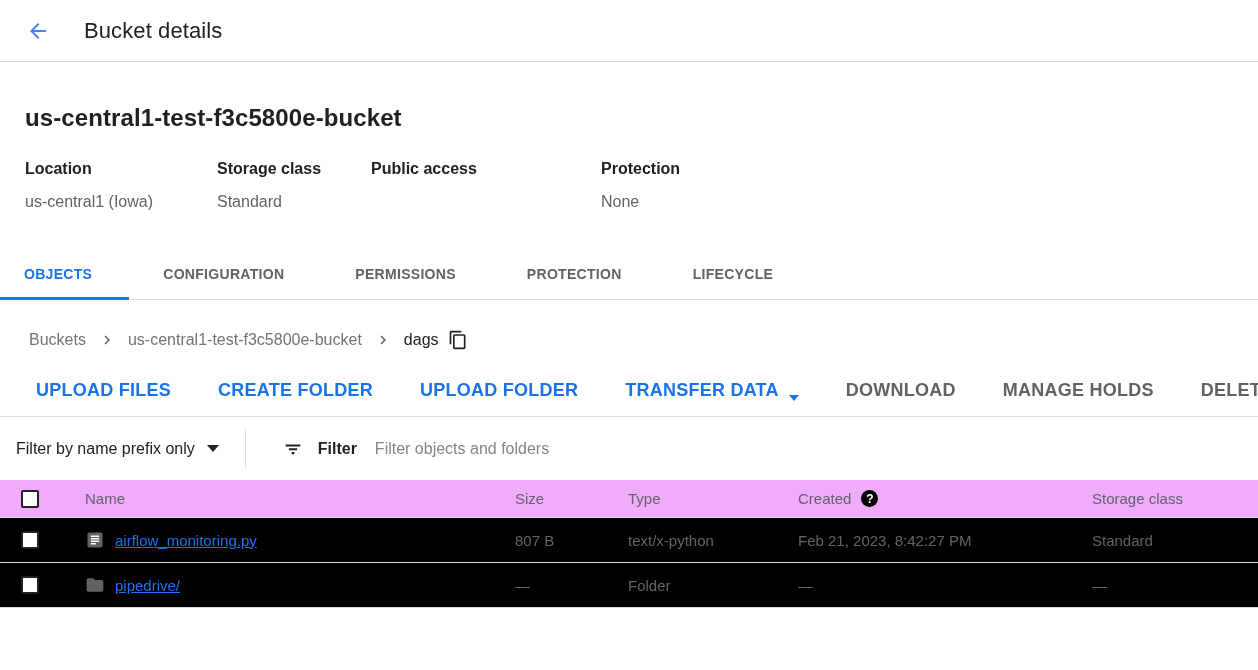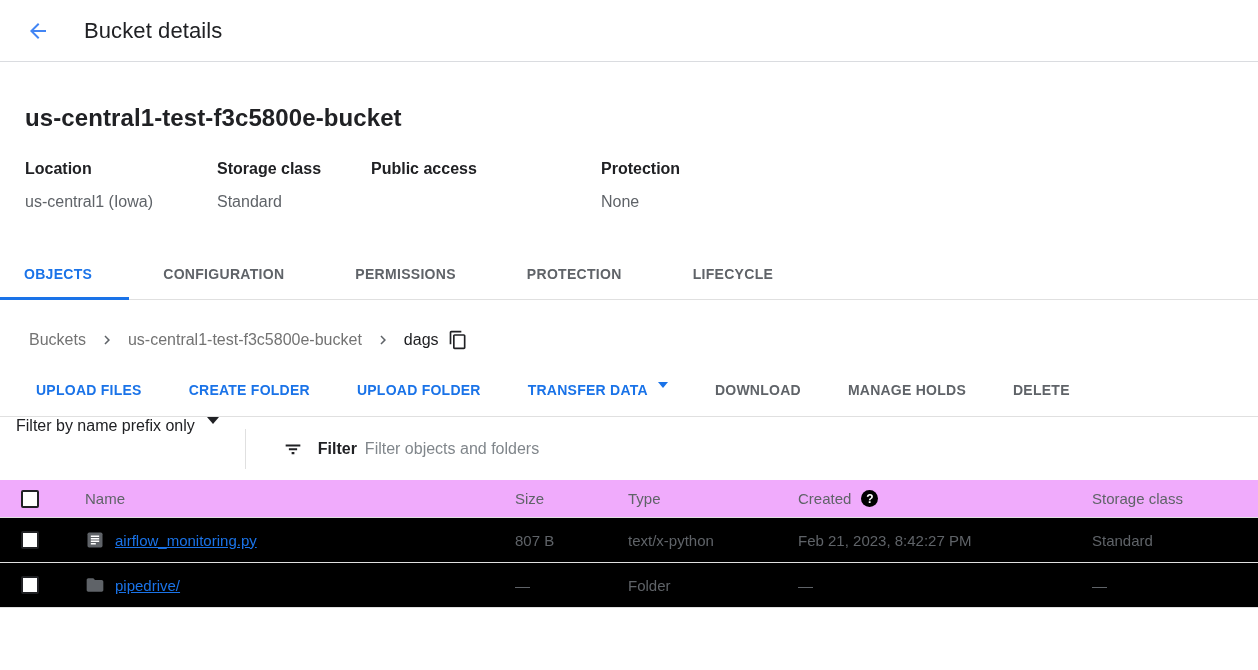--- a/index.html
+++ b/index.html
@@ -82,60 +82,60 @@
   .copy-btn { margin-left: 9px; cursor: pointer; display: flex; align-items: center; }
 
   
   .action-bar {
     display: flex; align-items: center;
     height: 52px;
     padding-left: 24px;
     white-space: nowrap; overflow: hidden;
   }
   .action-btn {
-    font-size: 14px; font-weight: 700; letter-spacing: 0.25px;
+    font-size: 18px; font-weight: 700; letter-spacing: 0.25px;
     padding: 8px 12px; margin-right: 23px;
     cursor: pointer; border-radius: 4px;
-    display: flex; align-items: flex-start;
+    display: flex; align-items: flex-end;
   }
   .action-btn.primary { color: #1a73e8; }
   .action-btn.disabled { color: #5f6368; cursor: default; }
   .caret-down {
     width: 0; height: 0; margin-left: 10px;
     border-left: 5px solid transparent; border-right: 5px solid transparent;
     border-top: 6px solid #1a73e8;
   }
 
   
   .filter-row {
     display: flex; align-items: center;
     height: 64px;
     border-top: 1px solid #e0e0e0;
   }
   .filter-scope {
-    display: flex; align-items: flex-start;
+    display: flex; align-items: center;
     padding: 0 26px 0 16px; height: 100%;
     font-size: 16px; color: #202124; cursor: pointer;
   }
   .filter-scope .caret {
     width: 0; height: 0; margin-left: 12px;
     border-left: 6px solid transparent; border-right: 6px solid transparent;
     border-top: 7px solid #202124;
   }
   .filter-divider { width: 1px; height: 40px; background: #e0e0e0; }
   .filter-main {
     display: flex; align-items: center;
     padding-left: 36px; flex: 1;
   }
   .filter-label { font-size: 16px; font-weight: 700; color: #202124; margin-left: 14px; }
   .filter-input {
     border: none; outline: none;
     font-size: 16px; color: #202124;
     font-family: "Liberation Sans", "DejaVu Sans", sans-serif;
-    margin-left: 8px; flex: 1;
+    margin-left: 18px; flex: 1;
   }
   .filter-input::placeholder { color: #80868b; }
 
   
   .obj-table { width: 100%; }
   .t-row {
     display: grid;
     grid-template-columns: 85px 430px 113px 170px 294px 166px;
     align-items: center;
   }

